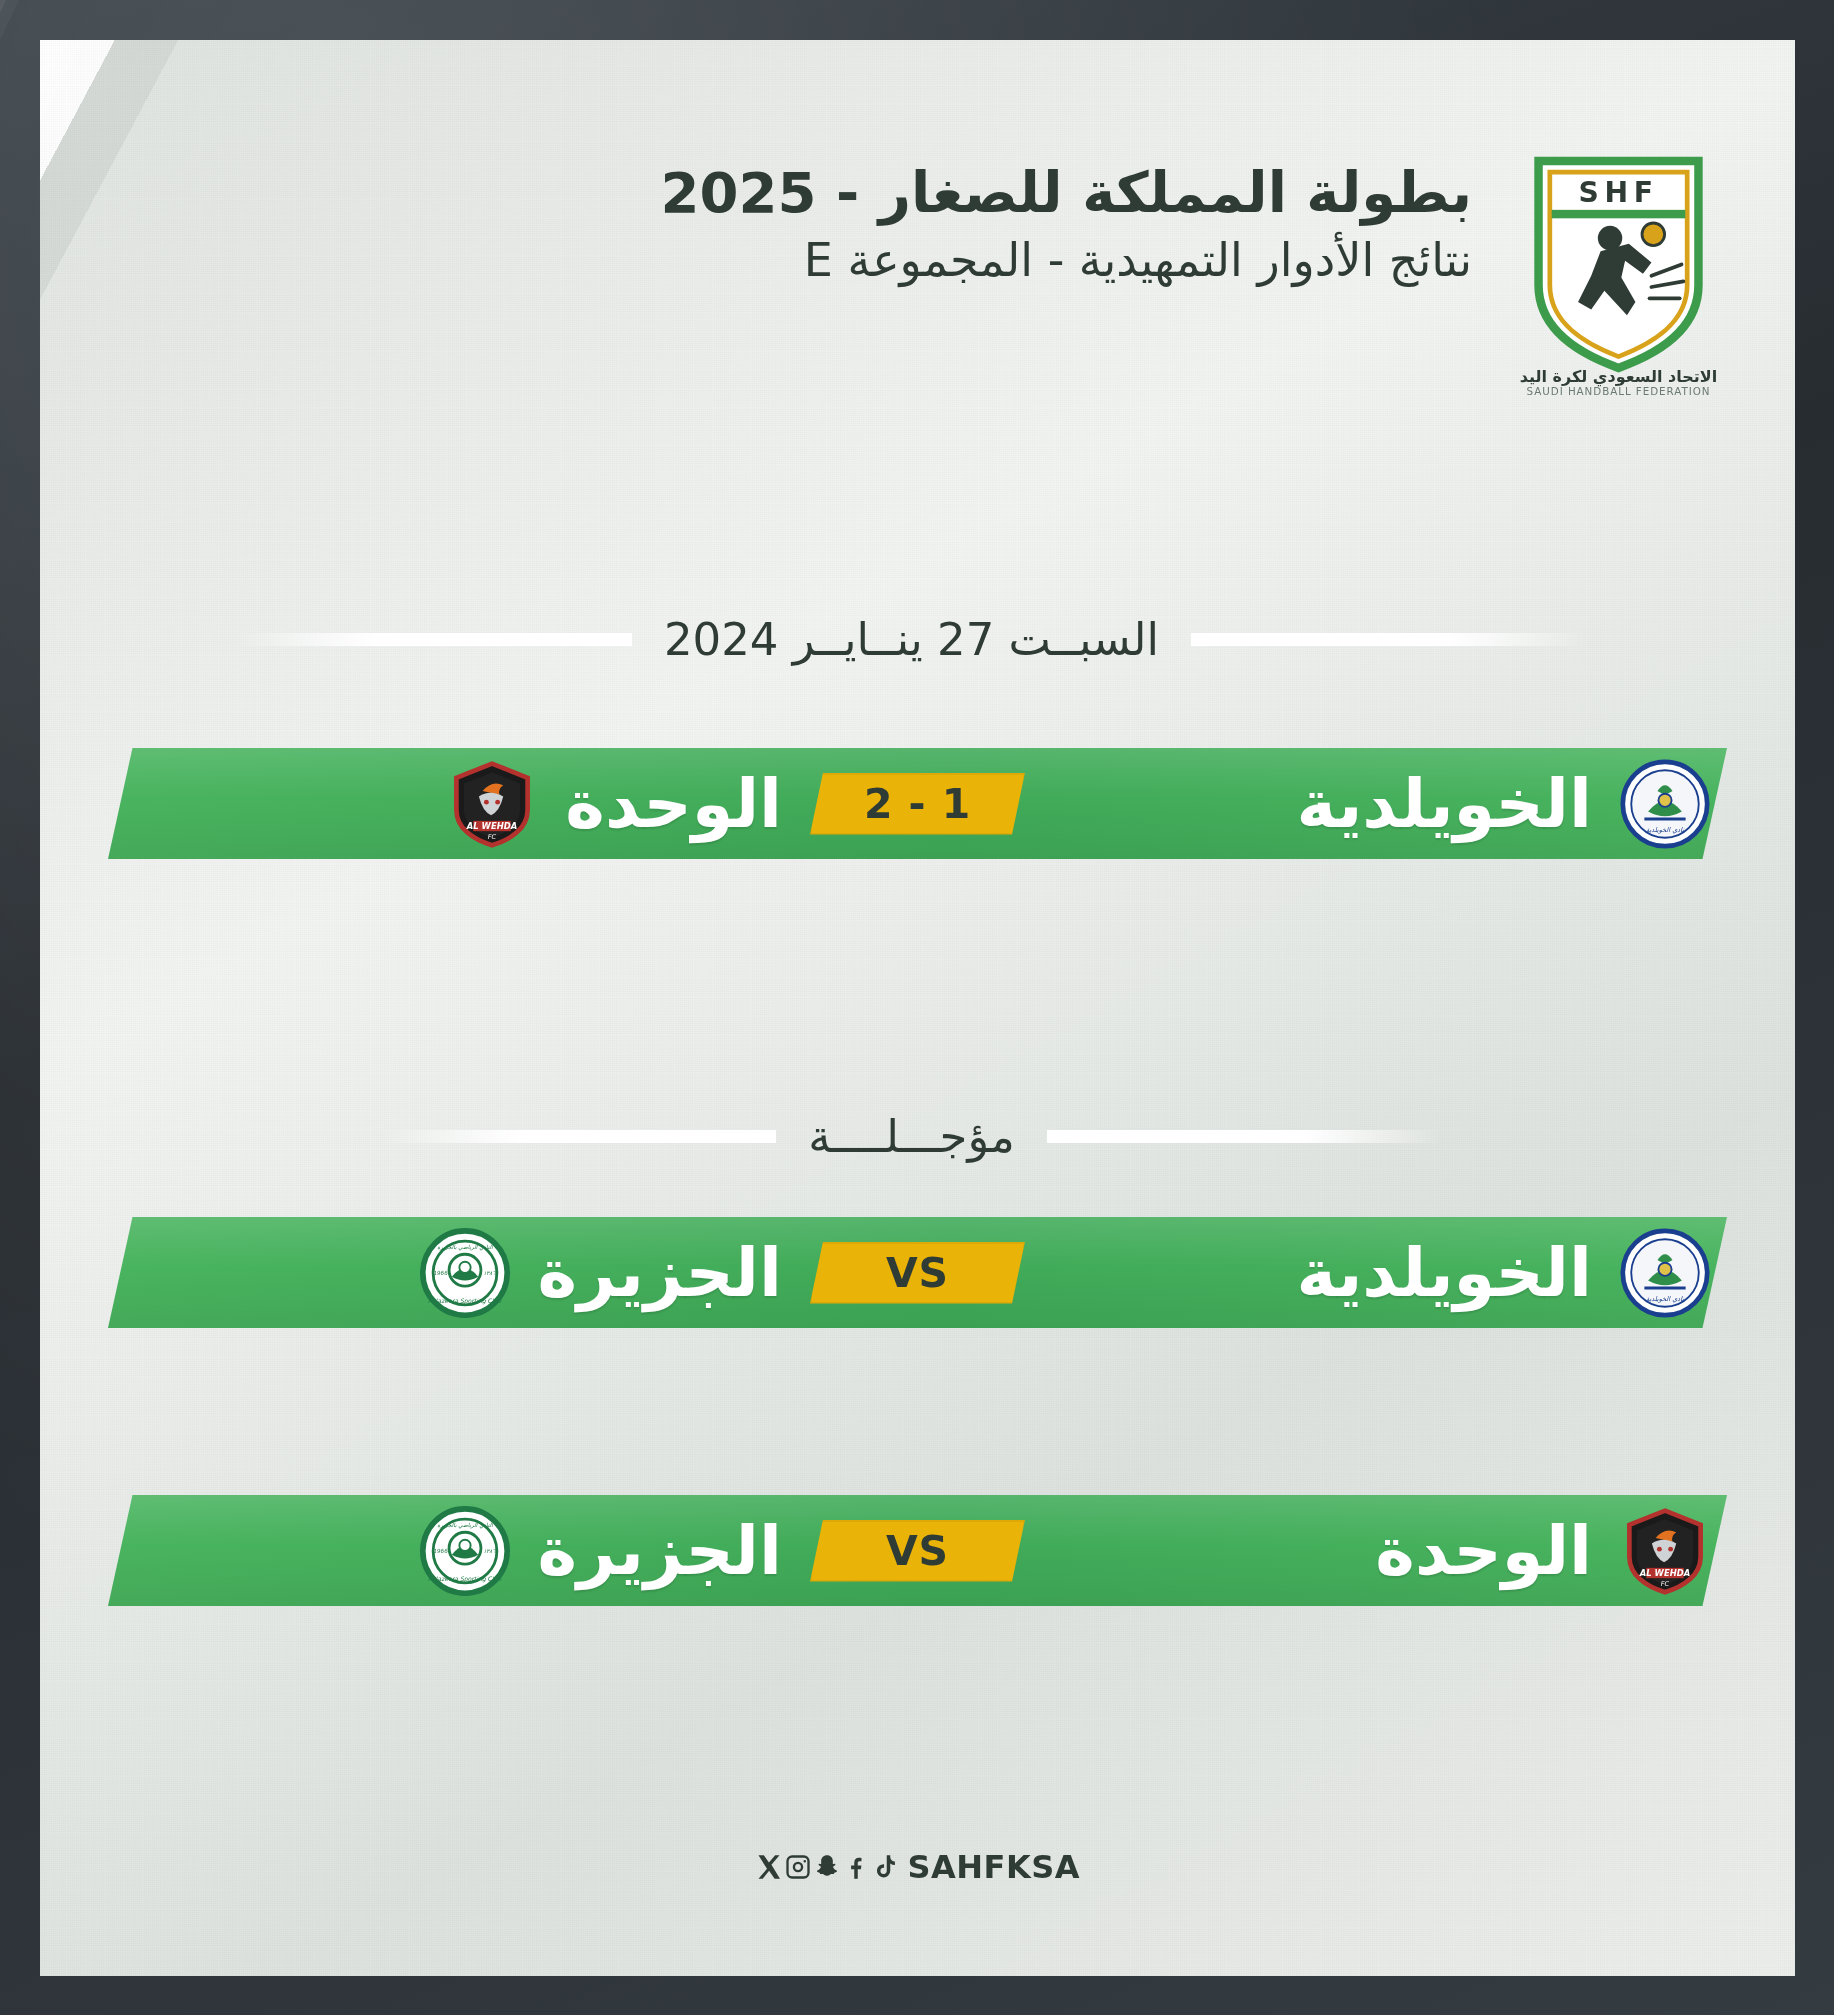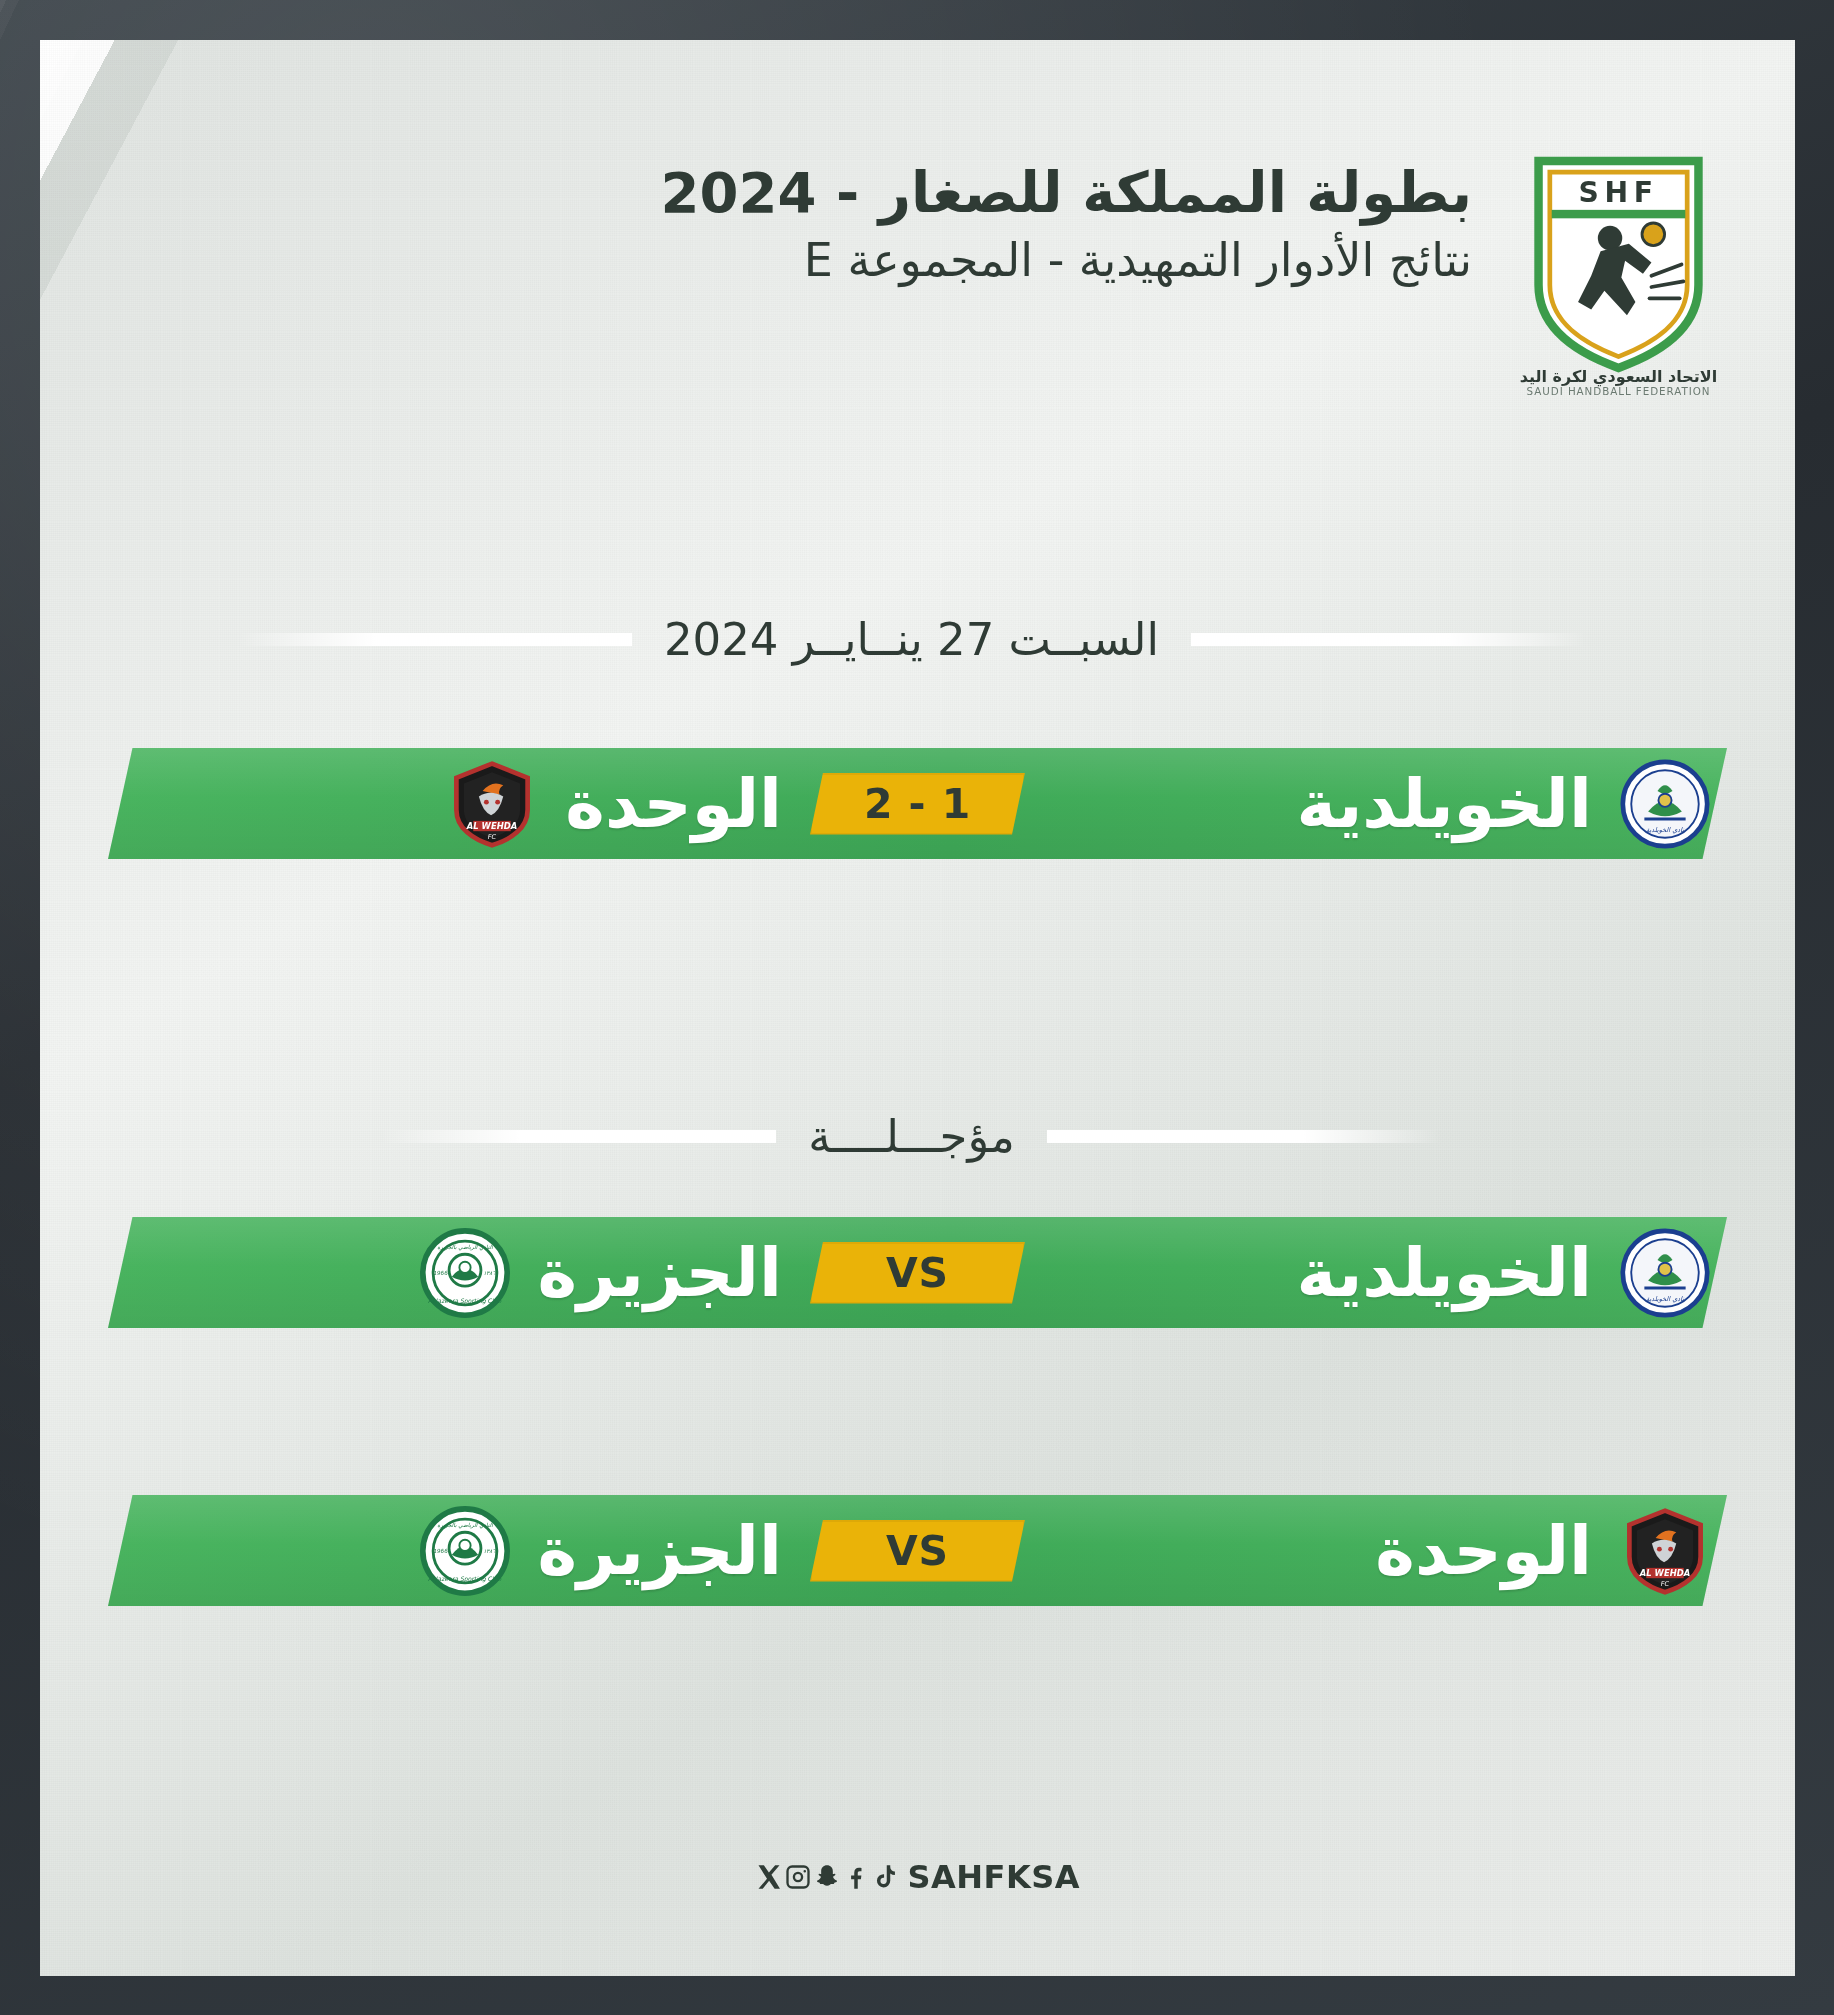--- a/index.html
+++ b/index.html
@@ -137,21 +137,21 @@
     display:flex;align-items:center;justify-content:center;
     clip-path:polygon(13px 0, 100% 0, calc(100% - 13px) 100%, 0 100%);
     box-shadow:inset 0 0 0 1.9px rgba(0,0,0,0.05);
   }
   .score-text{
     font-size:41px;font-weight:bold;color:#2f3b35;letter-spacing:0.9px;direction:ltr;
   }
 
   
   .footer{
-    position:absolute;left:0;right:0;bottom:80px;
+    position:absolute;left:0;right:0;bottom:90px;
     display:flex;align-items:center;justify-content:center;gap:1px;
     direction:ltr;
   }
   .footer .handle{
     font-size:32px;font-weight:bold;color:#2f3b35;letter-spacing:0.5px;margin-left:7.5px;
   }
   .sicon{width:28px;height:28px;display:inline-block;color:#2f3b35;}
   .sicon svg{display:block;width:100%;height:100%;fill:currentColor;}
 </style>
 </head>
@@ -189,21 +189,21 @@
           <line x1="150" y1="152" x2="184" y2="146"></line>
           <line x1="148" y1="164" x2="180" y2="164"></line>
         </g>
 
         <text x="115" y="253" text-anchor="middle" font-family="DejaVu Sans, sans-serif" font-size="17" font-weight="bold" fill="#2f3b35">الاتحاد السعودي لكرة اليد</text>
         <text x="115" y="267" text-anchor="middle" font-family="DejaVu Sans, sans-serif" font-size="11" fill="#6b7a71" letter-spacing="1">SAUDI HANDBALL FEDERATION</text>
       </svg>
     </div>
 
     <div class="titles">
-      <div class="title-main">بطولة المملكة للصغار - 2024</div>
+      <div class="title-main">بطولة المملكة للصغار - 2025</div>
       <div class="title-sub">نتائج الأدوار التمهيدية - المجموعة E</div>
     </div>
   </div>
 
   <div class="label-row" style="top:565px;">
     <div class="line left"></div>
     <div class="label-text">السبــت 27 ينــايــر 2024</div>
     <div class="line"></div>
   </div>
 

